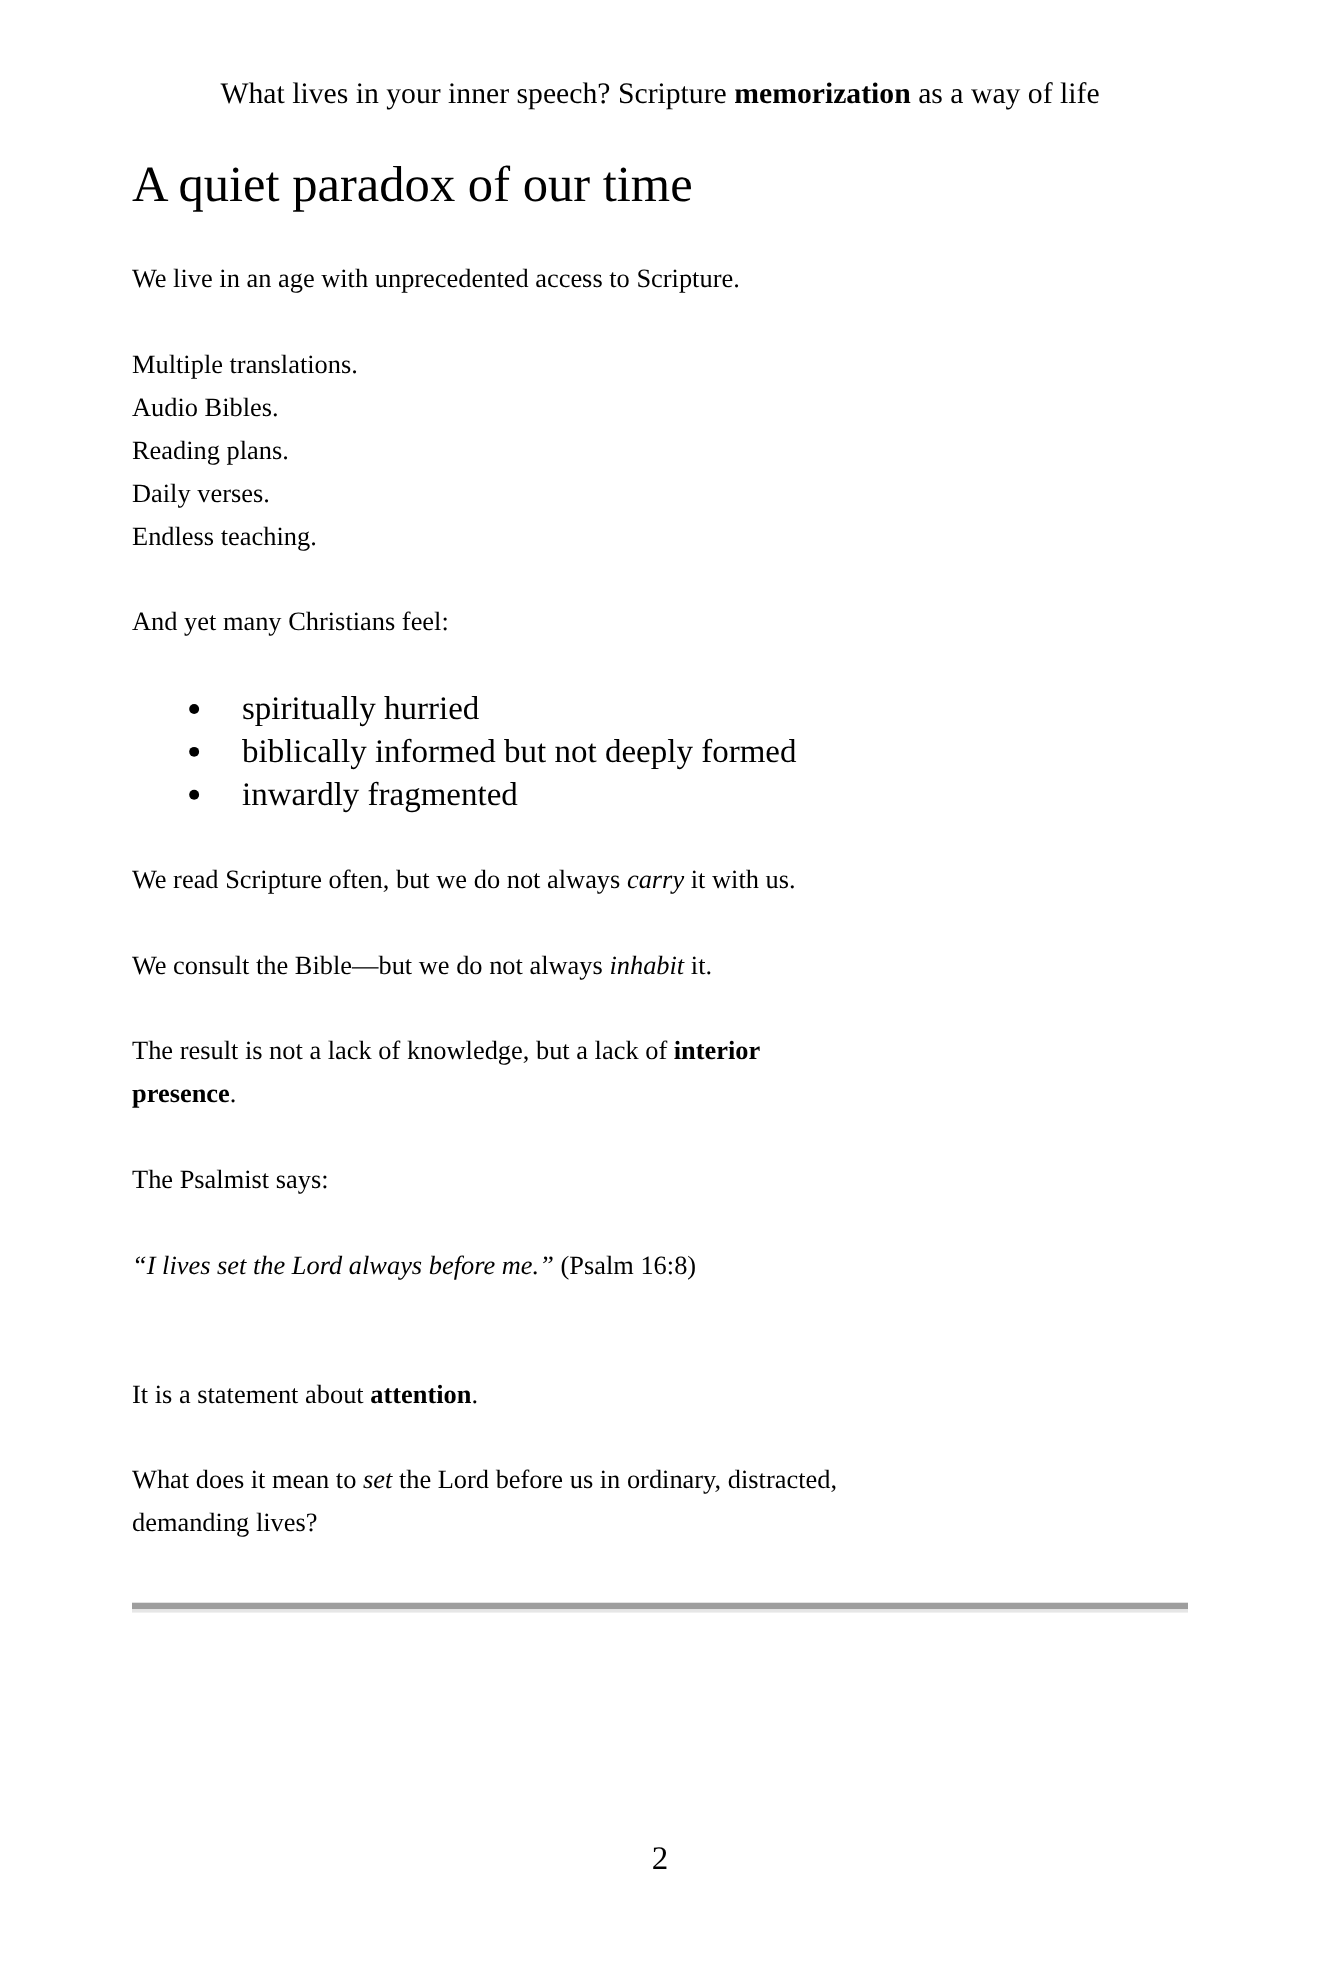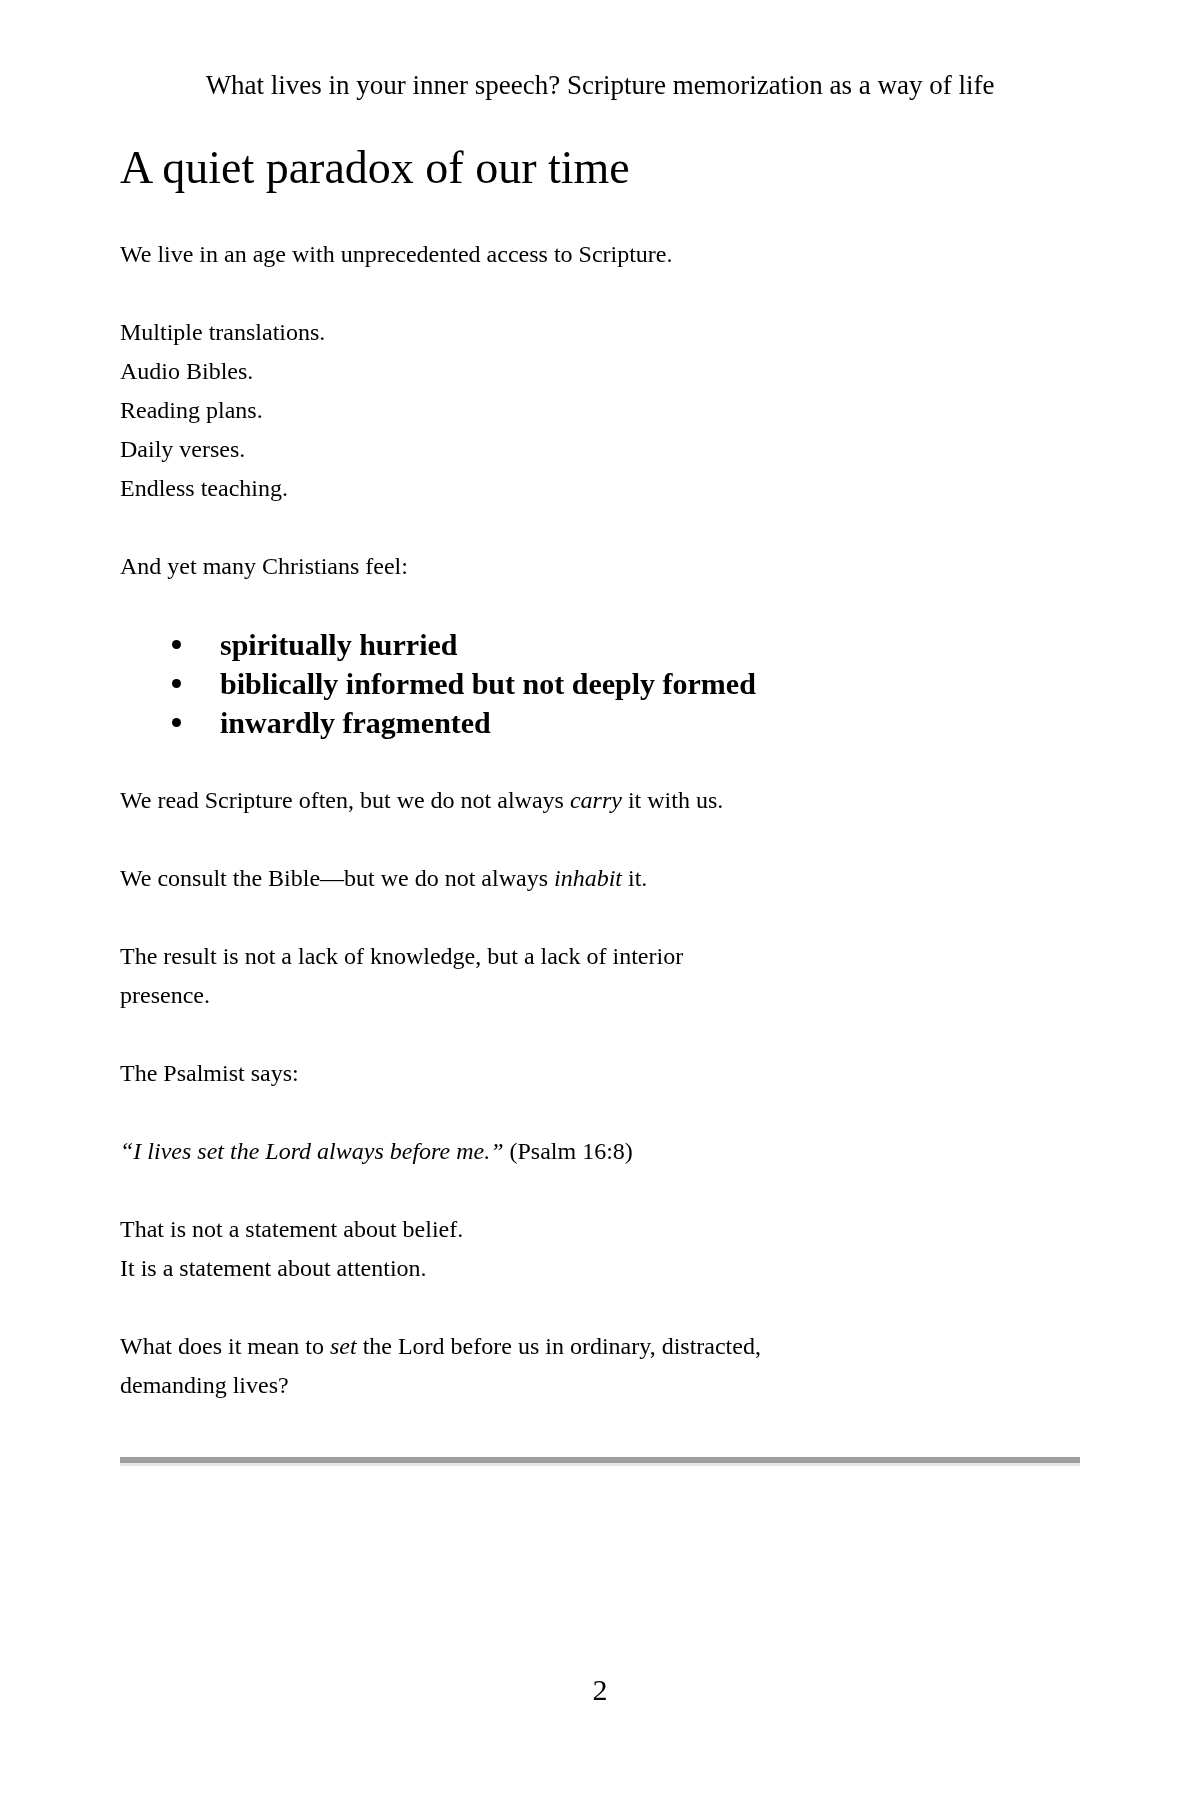--- a/index.html
+++ b/index.html
@@ -39,33 +39,32 @@
     list-style: none;
     margin: 0 0 39px 0;
     padding: 0;
     font-size: 30px;
     line-height: 39px;
   }
   ul.feel-list li {
     position: relative;
     padding-left: 100px;
     white-space: nowrap;
-    font-weight: bold;
   }
   ul.feel-list li .dot {
     position: absolute;
     left: 52px;
     top: 15px;
     width: 9px;
     height: 9px;
     background: #000000;
     border-radius: 50%;
   }
   .em { font-style: italic; }
-  .st { font-weight: normal; }
+  .st { font-weight: bold; }
   .rule-dark {
     margin-top: 52px;
     height: 6px;
     background: #9e9e9e;
   }
   .rule-light {
     height: 3px;
     background: #e6e6e6;
   }
   .footer {
@@ -100,21 +99,21 @@
     <p><span>We read Scripture often, but we do not always </span><span class="em">carry</span><span> it with us.</span></p>
 
     <p><span>We consult the Bible—but we do not always </span><span class="em">inhabit</span><span> it.</span></p>
 
     <p><span>The result is not a lack of knowledge, but a lack of </span><span class="st">interior</span><br><span class="st">presence</span><span>.</span></p>
 
     <p>The Psalmist says:</p>
 
     <p><span class="em">“I lives set the Lord always before me.”</span><span> (Psalm 16:8)</span></p>
 
-    <p><span>That is not a statement about belief.</span><br><span>It is a statement about </span><span class="st">attention</span><span>.</span></p>
+    <p><br><span>It is a statement about </span><span class="st">attention</span><span>.</span></p>
 
     <p class="last"><span>What does it mean to </span><span class="em">set</span><span> the Lord before us in ordinary, distracted,</span><br><span>demanding lives?</span></p>
 
     <div class="rule-dark"></div>
     <div class="rule-light"></div>
 
     <div class="footer"><span>2</span></div>
 
   </div>
 </div>

